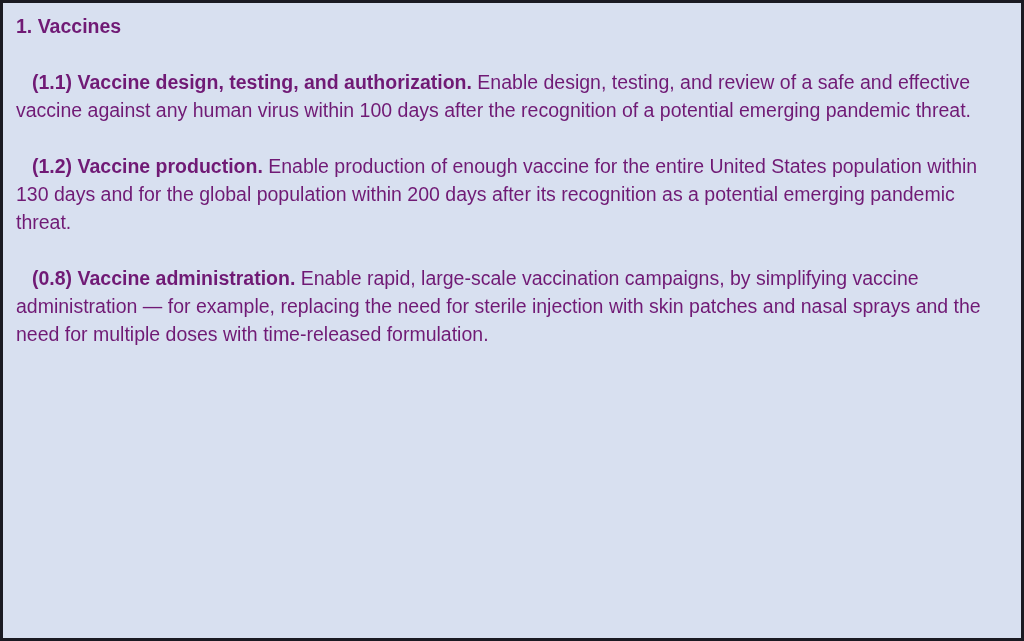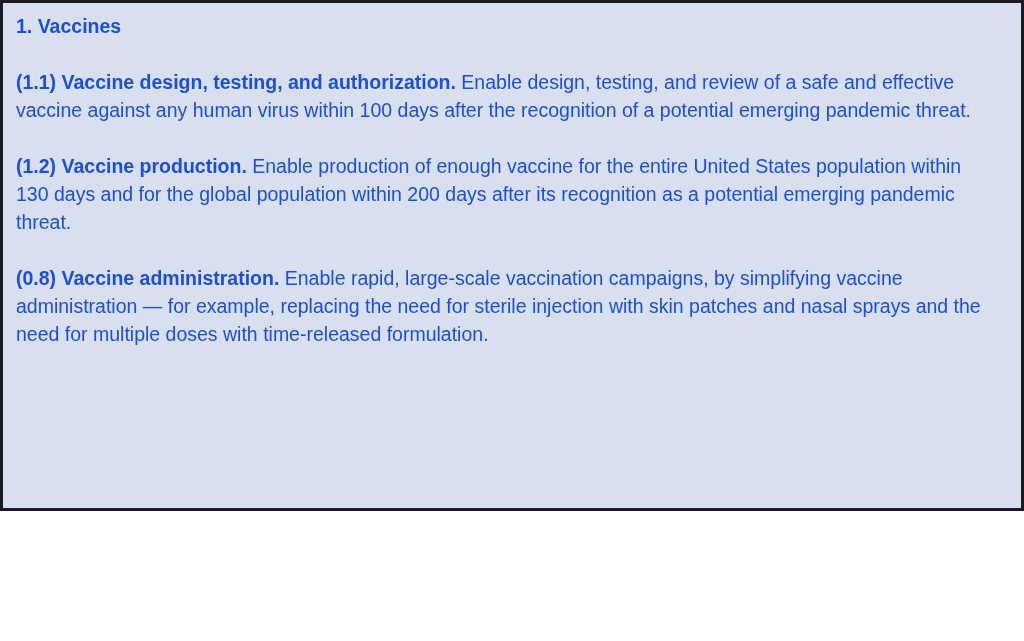--- a/index.html
+++ b/index.html
@@ -3,35 +3,36 @@
 <meta charset="utf-8">
 <style>
   html, body {
     margin: 0;
     padding: 0;
     background: #ffffff;
   }
   .doc-box {
     box-sizing: border-box;
     width: 1024px;
-    height: 511px;
+    height: 641px;
     background: #d8e0f0;
     border: 3px solid #1a1a22;
     padding: 9px 30px 0 13px;
     font-family: "Liberation Sans", sans-serif;
     font-size: 19.5px;
     line-height: 28px;
-    color: #1d4ed8;
+    color: #701a75;
     overflow: hidden;
   }
   .doc-box p {
     margin: 0 0 28px 0;
   }
   .bold {
     font-weight: bold;
+    margin-left: 16px;
   }
 </style>
 </head>
 <body>
 
 <div class="doc-box">
 
   <p class="bold">1. Vaccines</p>
 
 

